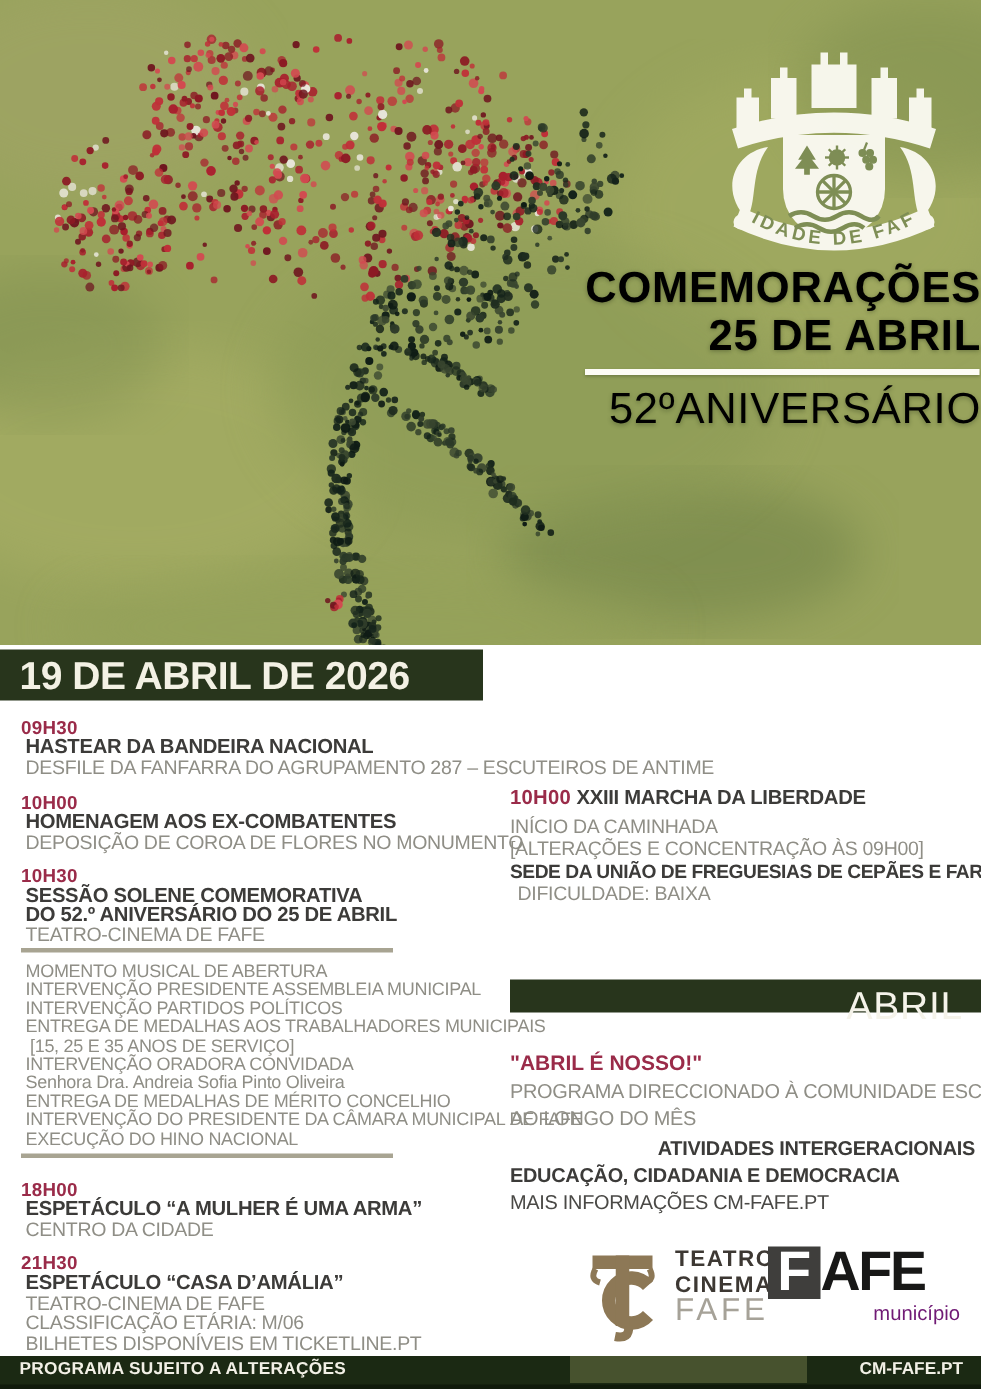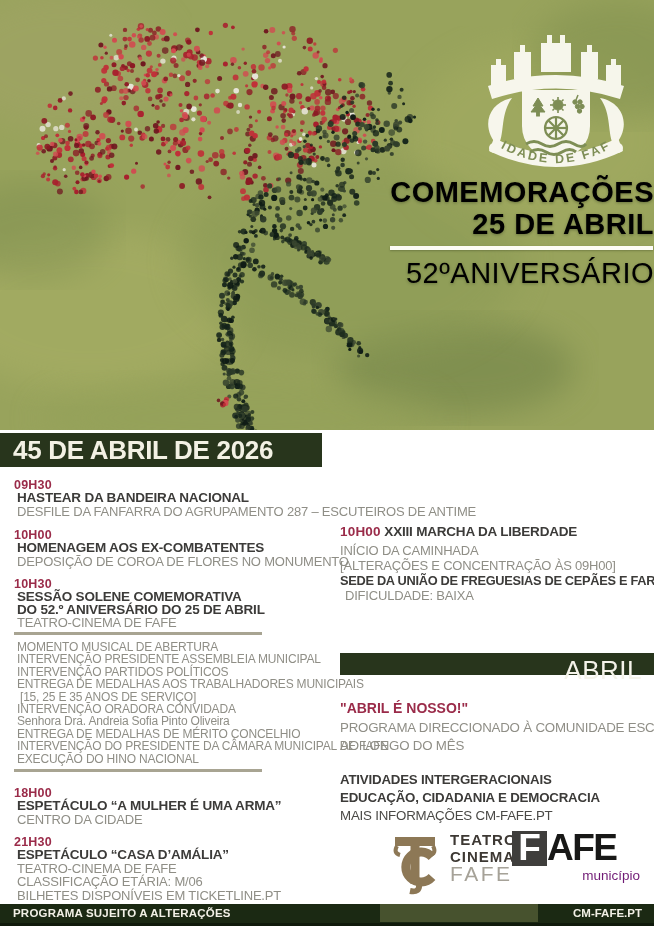--- a/index.html
+++ b/index.html
@@ -40,21 +40,21 @@
   .march .edetail{padding-left:0;line-height:15px;}
   .mbold{color:#3c3b39;font-size:12.8px;font-weight:700;line-height:15px;letter-spacing:-.3px;
          white-space:nowrap;}
   .march .ind{padding-left:5px;}
   .april{position:absolute;left:340px;top:700px;width:310px;}
   .aheadline{color:#9a2b49;font-size:14px;font-weight:700;line-height:16px;margin-bottom:3px;}
   .aline{font-size:13.3px;line-height:18px;letter-spacing:-.2px;white-space:nowrap;}
   .aline.muted{color:#8f8e86;}
   .aline.bold{color:#3c3b39;font-weight:700;}
   .aline.plain{color:#4a4946;}
-  .aline.gap{margin-top:16px;}
+  .aline.gap{margin-top:2px;text-align:right;}
   
   .tc-logo{position:absolute;left:390px;top:831px;width:50px;height:64px;}
   .tc-text{position:absolute;left:450px;top:832px;}
   .tc-line{color:#3d3833;font-size:15px;font-weight:700;line-height:16.5px;letter-spacing:1px;}
   .tc-sub{color:#a6a298;font-size:21px;font-weight:400;line-height:18px;letter-spacing:2.5px;}
   .fafe-logo{position:absolute;left:512px;top:831px;width:130px;}
   .fafe-word{display:flex;align-items:flex-start;}
   .fafe-f{display:inline-block;width:35px;height:35px;background:#3f3e3c;color:#fff;
           font-weight:700;font-size:37px;line-height:33px;text-align:center;letter-spacing:0;}
   .fafe-rest{font-weight:700;font-size:37px;line-height:33px;color:#181817;letter-spacing:-1.5px;}
@@ -1383,21 +1383,21 @@
         <textPath href="#ribArc" startOffset="50%" text-anchor="middle">CIDADE DE FAFE</textPath>
       </text>
     </svg>
 
     <div class="ht1" style="top:177px">COMEMORAÇÕES</div>
     <div class="ht1" style="top:209px">25 DE ABRIL</div>
     <div class="hrule"></div>
     <div class="ht2">52ºANIVERSÁRIO</div>
   </div>
 
-  <div class="date-banner">45 DE ABRIL DE 2026</div>
+  <div class="date-banner">19 DE ABRIL DE 2026</div>
 
   <div class="event" style="top:479px">
     <div class="time">09H30</div>
     <div class="etitle">HASTEAR DA BANDEIRA NACIONAL</div>
     <div class="edetail">DESFILE DA FANFARRA DO AGRUPAMENTO 287 – ESCUTEIROS DE ANTIME</div>
   </div>
 
   <div class="event" style="top:529px">
     <div class="time">10H00</div>
     <div class="etitle">HOMENAGEM AOS EX-COMBATENTES</div>

